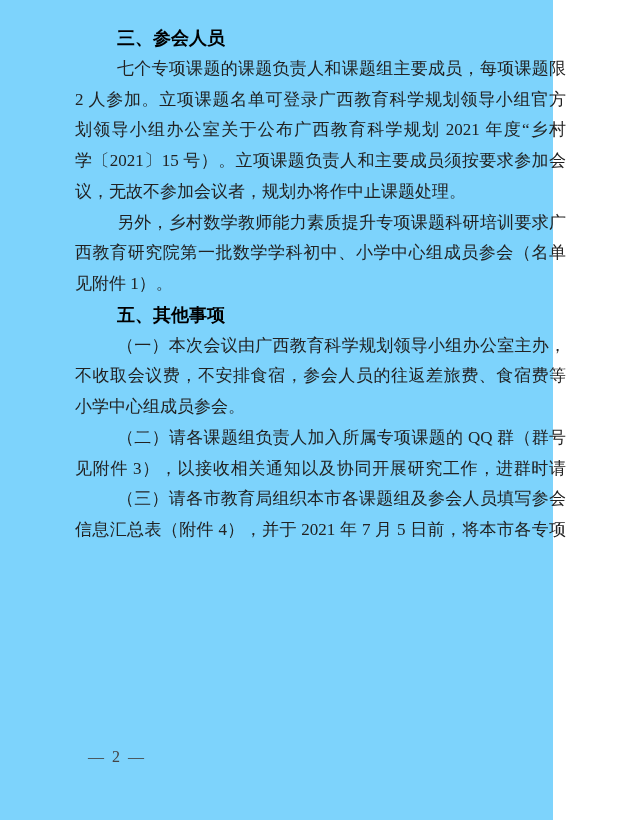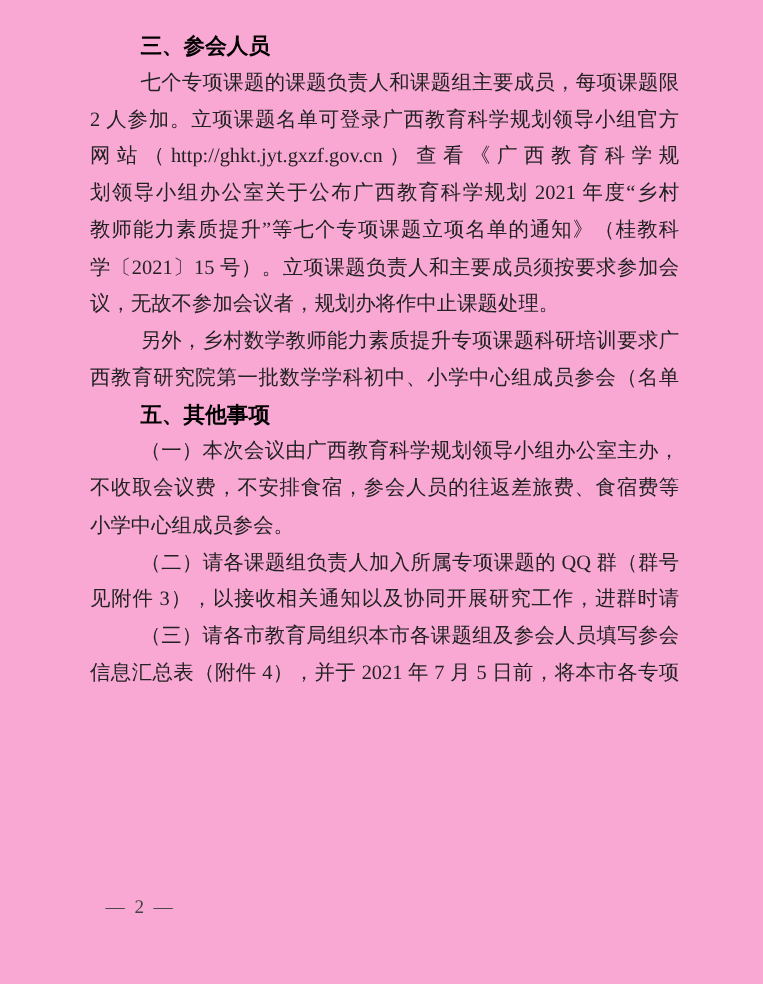--- a/index.html
+++ b/index.html
@@ -5,23 +5,23 @@
   html, body {
     margin: 0;
     padding: 0;
     width: 636px;
     height: 820px;
     background: #ffffff;
     overflow: hidden;
   }
   .page {
     position: relative;
-    width: 636px;
+    width: 553px;
     height: 820px;
-    background: #f9a8d4;
+    background: #7dd3fc;
     font-family: "Liberation Serif", serif;
   }
   .content {
     position: absolute;
     left: 75px;
     top: 23px;
     width: 491px;
     color: #222222;
     font-size: 17px;
     line-height: 30.75px;
@@ -58,29 +58,28 @@
 <body>
 
 <div class="page">
   <div class="content">
       <div class="block heading">
         <div class="line first">三、参会人员</div>
       </div>
       <div class="block paragraph">
         <div class="line first just">七个专项课题的课题负责人和课题组主要成员，每项课题限</div>
         <div class="line just">2 人参加。立项课题名单可登录广西教育科学规划领导小组官方</div>
-        <div class="line just">网站（http://ghkt.jyt.gxzf.gov.cn）查看《广西教育科学规</div>
         <div class="line just">划领导小组办公室关于公布广西教育科学规划 2021 年度“乡村</div>
-        <div class="line just">教师能力素质提升”等七个专项课题立项名单的通知》（桂教科</div>
         <div class="line just">学〔2021〕15 号）。立项课题负责人和主要成员须按要求参加会</div>
         <div class="line">议，无故不参加会议者，规划办将作中止课题处理。</div>
       </div>
       <div class="block paragraph">
         <div class="line first just">另外，乡村数学教师能力素质提升专项课题科研培训要求广</div>
         <div class="line just">西教育研究院第一批数学学科初中、小学中心组成员参会（名单</div>
+        <div class="line">见附件 1）。</div>
       </div>
       <div class="block heading">
         <div class="line first">五、其他事项</div>
       </div>
       <div class="block paragraph">
         <div class="line first just">（一）本次会议由广西教育科学规划领导小组办公室主办，</div>
         <div class="line just">不收取会议费，不安排食宿，参会人员的往返差旅费、食宿费等</div>
         <div class="line">小学中心组成员参会。</div>
       </div>
       <div class="block paragraph">

